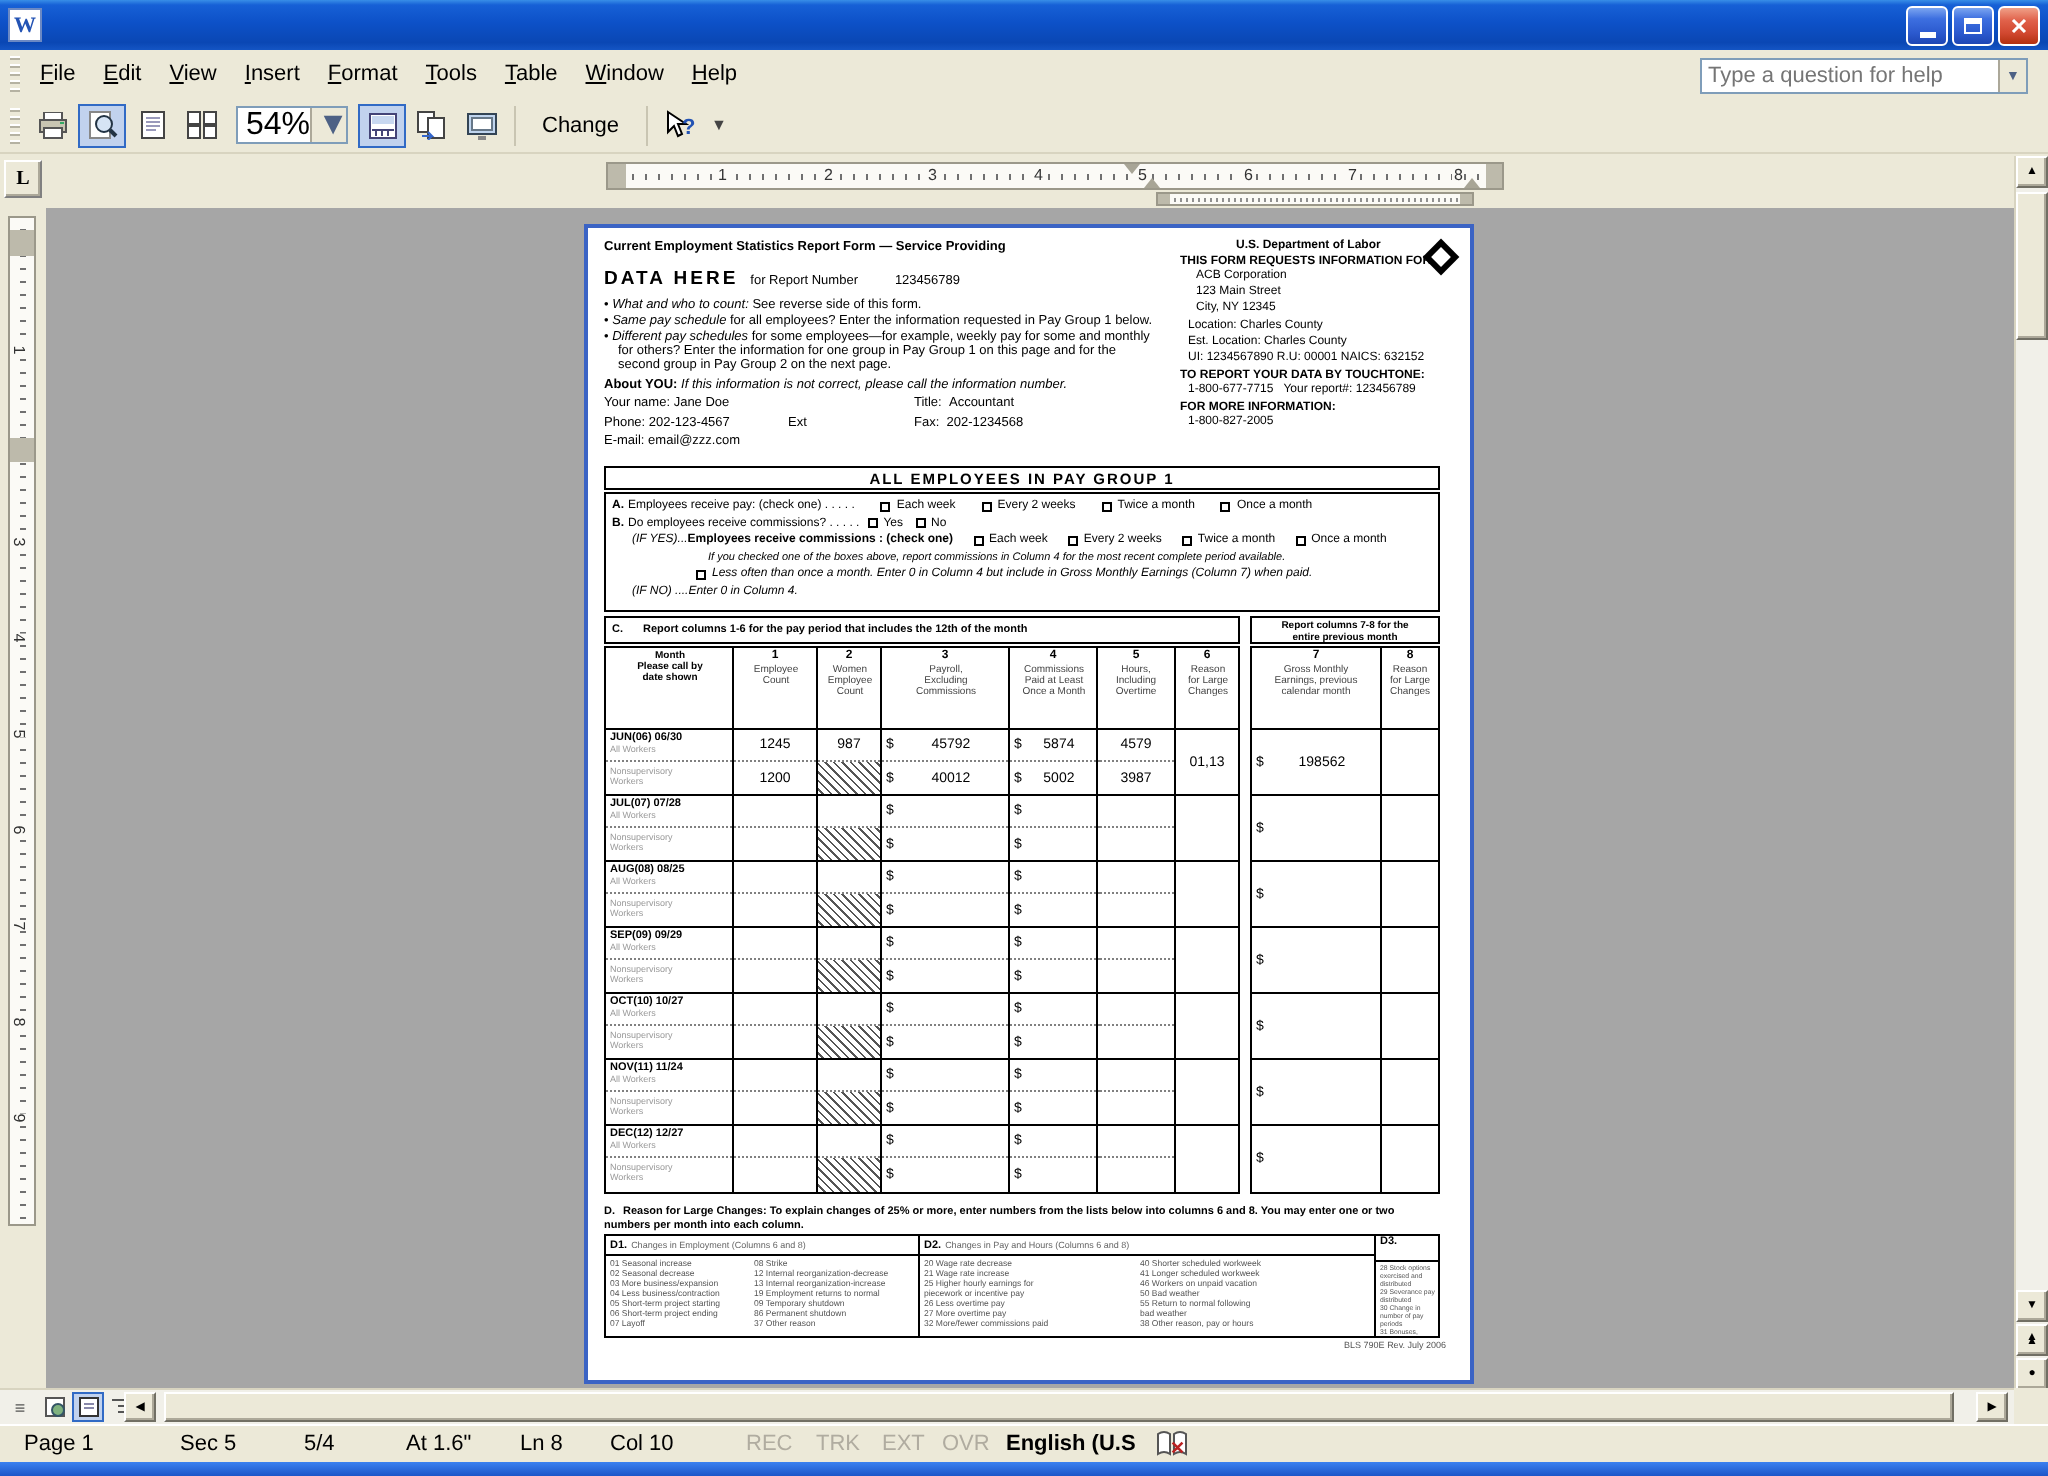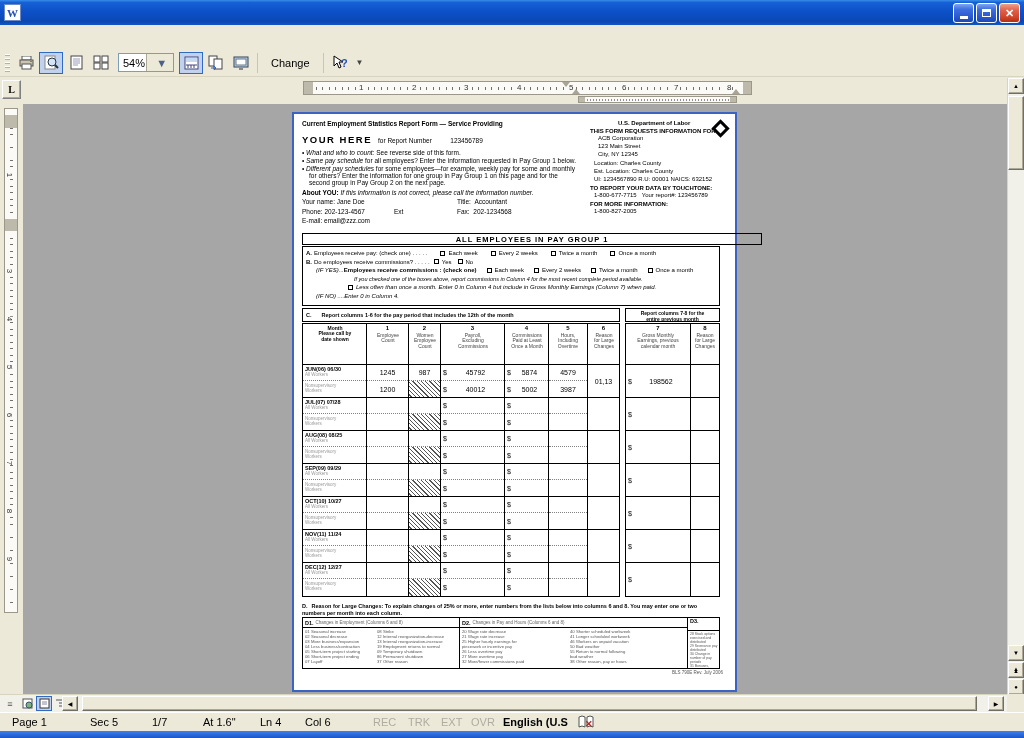--- a/index.html
+++ b/index.html
@@ -31,21 +31,21 @@
   .helpbox { position:absolute; right:10px; top:4px; width:164px; height:18px; background:#fff; border:1px solid #7F9DB9; display:flex; }
   .helpbox input { flex:1; border:none; outline:none; font-size:11px; color:#808080; padding:0 3px; font-family:"Liberation Sans",sans-serif; background:#fff; }
   .drop-arrow { width:15px; display:flex; align-items:center; justify-content:center; font-size:7px; color:#4D6185; background:#ECE9D8; border-left:1px solid #ACA899; }
 
   
   .toolbar { position:absolute; top:49px; left:0; right:0; height:28px; background:#ECE9D8; display:flex; align-items:center; padding-left:2px; gap:1px; border-bottom:1px solid #D8D4C0; }
   .tbtn { width:24px; height:22px; display:flex; align-items:center; justify-content:center; border:1px solid transparent; cursor:default; }
   .tbtn.active { border:1px solid #316AC5; background:#C1D2EE; }
   .tsep { width:1px; height:20px; background:#C9C5B2; margin:0 3px; }
   .zoombox { width:56px; height:19px; background:#fff; border:1px solid #7F9DB9; display:flex; align-items:center; margin:0 4px; }
-  .zoombox span { flex:1; font-size:11px; padding-left:4px; }
+  .zoombox span { flex:1; font-size:16px; padding-left:4px; }
   .closebtn { height:22px; padding:0 8px; font-size:11px; display:flex; align-items:center; border:1px solid transparent; cursor:default; }
   .closebtn::first-letter { text-decoration:underline; }
   .chev { font-size:8px; color:#444; padding:0 3px; }
 
   
   .rulerbar { position:absolute; top:77px; left:0; right:17px; height:27px; background:#ECE9D8; }
   .tabsel { position:absolute; left:2px; top:3px; width:19px; height:19px; background:#ECE9D8; border:1px solid #fff; border-right-color:#808080; border-bottom-color:#808080; box-shadow:inset -1px -1px 0 #ACA899; display:flex; align-items:center; justify-content:center; font-size:10px; font-weight:bold; font-family:"Liberation Serif",serif; }
   .hruler { position:absolute; left:303px; top:4px; width:449px; height:14px; background:#FBFAF6; border:1px solid #9B988A; }
   .hruler::before { content:""; position:absolute; left:0; top:5px; height:3px; width:100%;
     background:repeating-linear-gradient(90deg,transparent 0 5.5px,#707070 5.5px 6.5px); }
@@ -153,20 +153,46 @@
       <span class="wbtn">
           <span class="bar"></span>
         </span>
       <span class="wbtn">
           <span class="rest"></span>
         </span>
       <span class="wbtn close">✕</span>
     </span>
   </div>
 
+  <div class="menubar">
+    <span class="grip"></span>
+
+      <span class="menu-item">File</span>
+
+      <span class="menu-item">Edit</span>
+
+      <span class="menu-item">View</span>
+
+      <span class="menu-item">Insert</span>
+
+      <span class="menu-item">Format</span>
+
+      <span class="menu-item">Tools</span>
+
+      <span class="menu-item">Table</span>
+
+      <span class="menu-item">Window</span>
+
+      <span class="menu-item">Help</span>
+
+    <span class="helpbox">
+      <input placeholder="Type a question for help" style="">
+      <span class="drop-arrow">▼</span>
+    </span>
+  </div>
 
   <div class="toolbar">
     <span class="grip"></span>
     <span class="tbtn">
       <svg width="15" height="14" viewBox="0 0 15 14">
           <rect x="3" y="0" width="9" height="4" fill="#fff" stroke="#555"></rect>
           <rect x="1" y="4" width="13" height="6" fill="#C8C5B2" stroke="#555"></rect>
           <rect x="3" y="8" width="9" height="5" fill="#fff" stroke="#555"></rect>
           <rect x="11" y="5" width="2" height="1" fill="#3A6"></rect>
         </svg>
@@ -272,21 +298,21 @@
         <span class="vr-num" style="top:398px;">8</span>
         <span class="vr-num" style="top:446px;">9</span>
       </div>
     </div>
 
     <div class="page">
 
       <div class="ab" style="left:8px;top:6px;width:278px;">
         <div class="f-title nw">Current Employment Statistics Report Form — Service Providing</div>
         <div style="margin-top:2px;" class="nw">
-          <span class="start">YOUR HERE</span><span class="t65">for Report Number</span>
+          <span class="start">DATA HERE</span><span class="t65">for Report Number</span>
           <span class="t65" style="margin-left:14px;">123456789</span>
         </div>
         <div style="margin-top:2px;">
           <div class="bullet">•&nbsp;<i>What and who to count:</i><span> See reverse side of this form.</span></div>
           <div class="bullet">•&nbsp;<i>Same pay schedule</i><span> for all employees?  Enter the information requested in Pay Group 1 below.</span></div>
           <div class="bullet">•&nbsp;<i>Different pay schedules</i><span> for some employees—for example, weekly pay for some and monthly for others?  Enter the information for one group in Pay Group 1 on this page and for the second group in Pay Group 2 on the next page.</span></div>
         </div>
         <div class="t65" style="margin-top:3px;"><b>About YOU:</b><i> If this information is not correct, please call the information number.</i></div>
         <div class="t65 nw" style="margin-top:2px;position:relative;">
           <span>Your name:</span> <span>Jane Doe</span>
@@ -311,21 +337,21 @@
         <div class="t6 nw" style="padding-left:8px;margin-top:2px;">City, NY  12345</div>
         <div class="t6 nw" style="padding-left:4px;margin-top:3px;">Location: Charles County</div>
         <div class="t6 nw" style="padding-left:4px;margin-top:2px;">Est. Location: Charles County</div>
         <div class="t6 nw" style="padding-left:4px;margin-top:2px;">UI: 1234567890   R.U: 00001   NAICS: 632152</div>
         <div class="t6 nw" style="font-weight:bold;margin-top:3px;">TO REPORT YOUR DATA BY TOUCHTONE:</div>
         <div class="t6 nw" style="padding-left:4px;margin-top:1px;"><span>1-800-677-7715</span>&nbsp;&nbsp;&nbsp;<span>Your report#: 123456789</span></div>
         <div class="t6 nw" style="font-weight:bold;margin-top:3px;">FOR MORE INFORMATION:</div>
         <div class="t6 nw" style="padding-left:4px;margin-top:1px;">1-800-827-2005</div>
       </div>
 
-      <div class="ab banner" style="left:8px;top:119px;width:460px;height:12px;">ALL EMPLOYEES IN PAY GROUP 1</div>
+      <div class="ab banner" style="left:8px;top:119px;width:418px;height:12px;">ALL EMPLOYEES IN PAY GROUP 1</div>
 
       <div class="ab secbox" style="left:8px;top:132px;width:418px;height:60px;padding:2px 3px;">
         <div class="ab-row">
           <b style="margin-right:2px;">A.</b>
             <span>Employees receive pay: (check one) . . . . .</span>
 
             <span class="opt">
               <span class="cb"></span>
               <span>Each week</span>
             </span>
@@ -965,24 +991,24 @@
     </span>
     <span class="sbtn" style="left:62px;top:1px;height:15px;">◀</span>
     <span class="hthumb"></span>
     <span class="sbtn" style="left:988px;top:1px;height:15px;">▶</span>
   </div>
   <div class="corner"></div>
 
   <div class="statusbar">
     <span class="sb-item" style="left:12px;">Page 1</span>
     <span class="sb-item" style="left:90px;">Sec 5</span>
-    <span class="sb-item" style="left:152px;">1/7</span>
+    <span class="sb-item" style="left:152px;">5/4</span>
     <span class="sb-item" style="left:203px;">At 1.6"</span>
-    <span class="sb-item" style="left:260px;">Ln 4</span>
-    <span class="sb-item" style="left:305px;">Col 6</span>
+    <span class="sb-item" style="left:260px;">Ln 8</span>
+    <span class="sb-item" style="left:305px;">Col 10</span>
     <span class="sb-item sb-dim" style="left:373px;">REC</span>
     <span class="sb-item sb-dim" style="left:408px;">TRK</span>
     <span class="sb-item sb-dim" style="left:441px;">EXT</span>
     <span class="sb-item sb-dim" style="left:471px;">OVR</span>
     <span class="sb-item" style="left:503px;font-weight:bold;">English (U.S</span>
     <span class="sb-item" style="left:578px;top:2px;">
       <svg width="16" height="14" viewBox="0 0 16 14">
           <path d="M1 2 Q4 0 7 2 L7 12 Q4 10 1 12 Z" fill="#fff" stroke="#555"></path>
           <path d="M15 2 Q12 0 9 2 L9 12 Q12 10 15 12 Z" fill="#fff" stroke="#555"></path>
           <text x="7" y="12" font-size="9" font-weight="bold" fill="#B22">✕</text>

